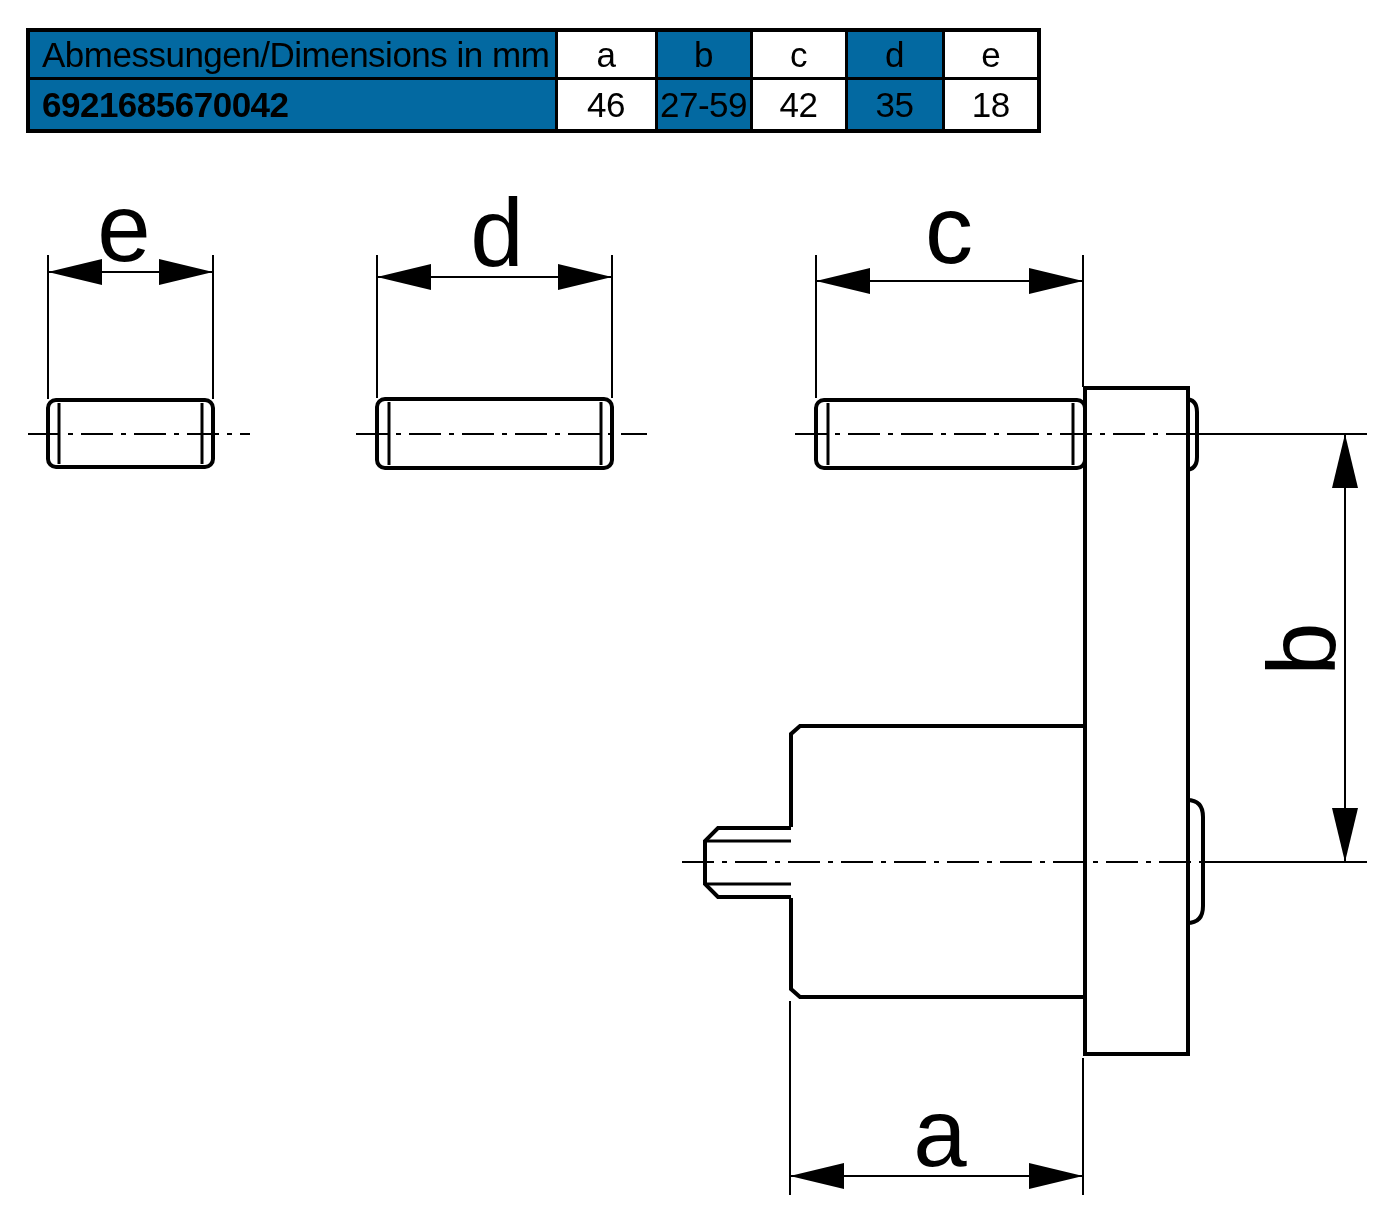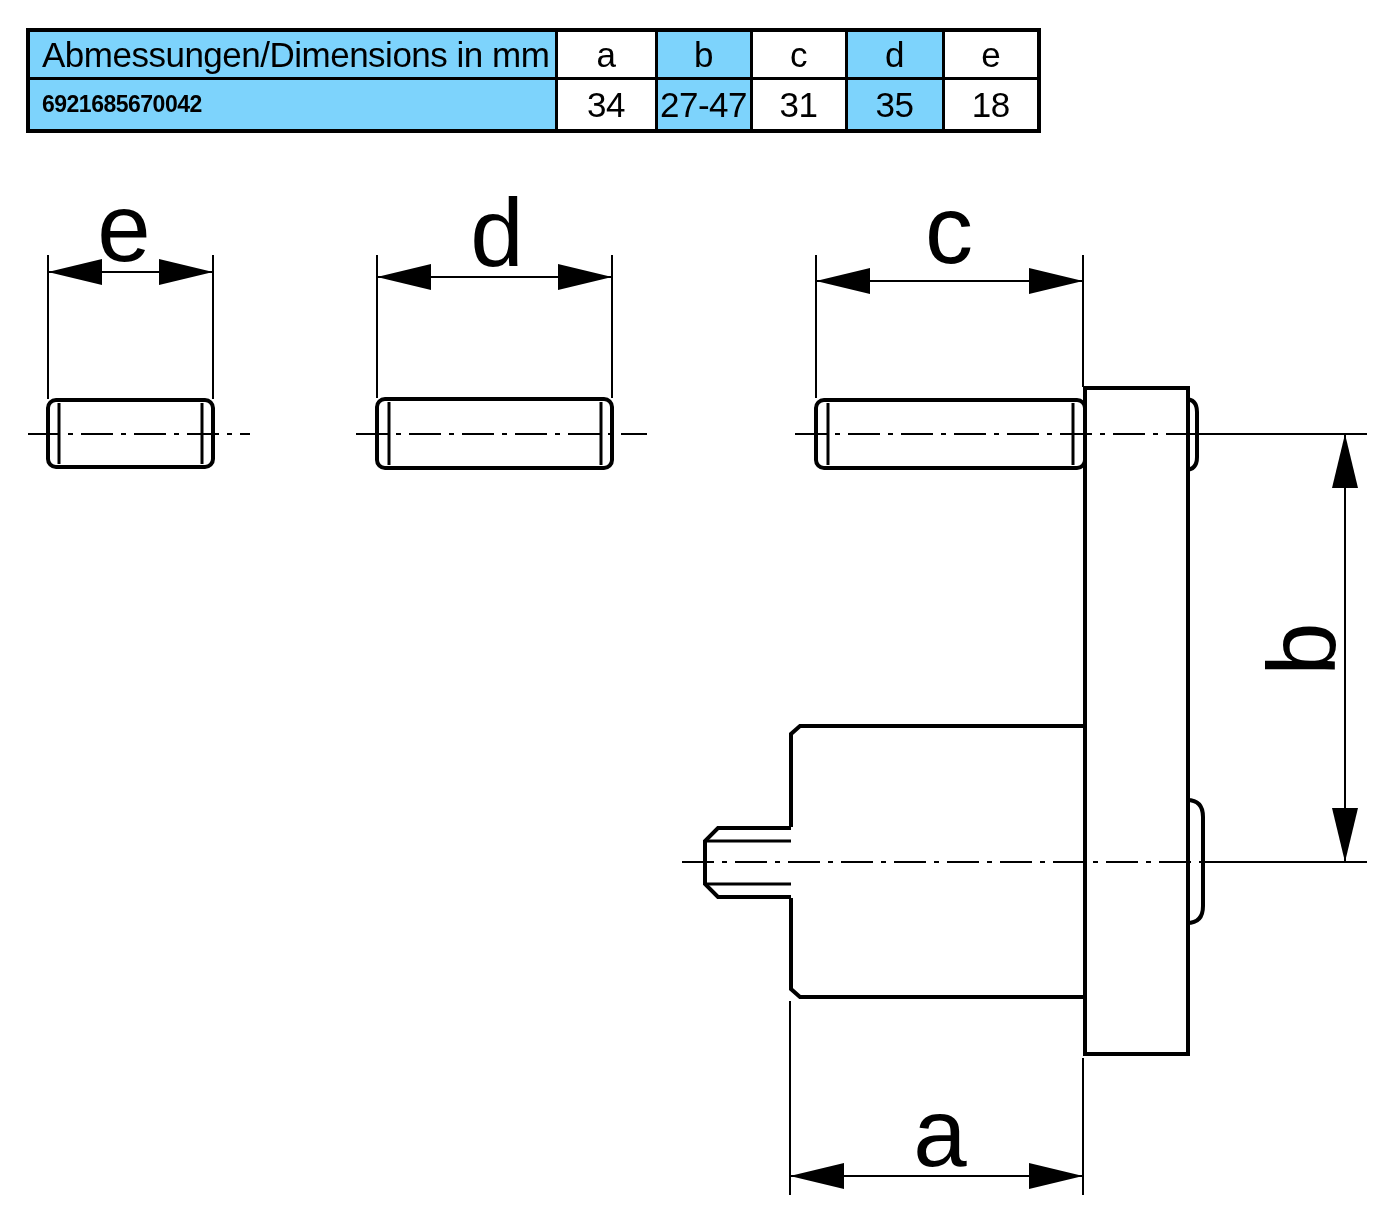--- a/index.html
+++ b/index.html
@@ -18,25 +18,25 @@
     border:3px solid #000;
     vertical-align:middle;
     font-size:35px;
     letter-spacing:-0.5px;
     padding:0;
     overflow:hidden;
     white-space:nowrap;
   }
   .dim-table tr.hdr td{height:45px;}
   .dim-table tr.val td{height:49px;}
-  td.shaded{background:#7dd3fc;}
+  td.shaded{background:#0369a1;}
   td.plain{background:#ffffff;}
   td.lbl{padding-left:12px;text-align:left;}
   td.ctr{text-align:center;}
-  tr.val td.lbl{font-weight:bold;font-size:23px;}
+  tr.val td.lbl{font-weight:bold;font-size:35px;}
   
   .drawing{position:absolute;left:0;top:0;}
   .outline{fill:none;stroke:#000;stroke-width:4;}
   .outline-fill{fill:#fff;stroke:#000;stroke-width:4;}
   .cham{fill:none;stroke:#000;stroke-width:3;}
   .thin{fill:none;stroke:#000;stroke-width:2;}
   .cline{fill:none;stroke:#000;stroke-width:2;stroke-dasharray:32 8 5 8;}
   .ah{fill:#000;stroke:none;}
   .dimlabel{
     font-family:"Liberation Sans", sans-serif;
@@ -59,23 +59,23 @@
       <tr class="hdr">
     <td class="shaded lbl">Abmessungen/Dimensions in mm</td>
     <td class="plain ctr">a</td>
     <td class="shaded ctr">b</td>
     <td class="plain ctr">c</td>
     <td class="shaded ctr">d</td>
     <td class="plain ctr">e</td>
   </tr>
   <tr class="val">
     <td class="shaded lbl">6921685670042</td>
-    <td class="plain ctr">34</td>
-    <td class="shaded ctr">27-47</td>
-    <td class="plain ctr">31</td>
+    <td class="plain ctr">46</td>
+    <td class="shaded ctr">27-59</td>
+    <td class="plain ctr">42</td>
     <td class="shaded ctr">35</td>
     <td class="plain ctr">18</td>
   </tr>
 </tbody>
   </table>
 
 <svg class="drawing" width="1400" height="1212" viewBox="0 0 1400 1212">
 
   <g>
     <line class="thin" x1="48" y1="255" x2="48" y2="399"></line>

